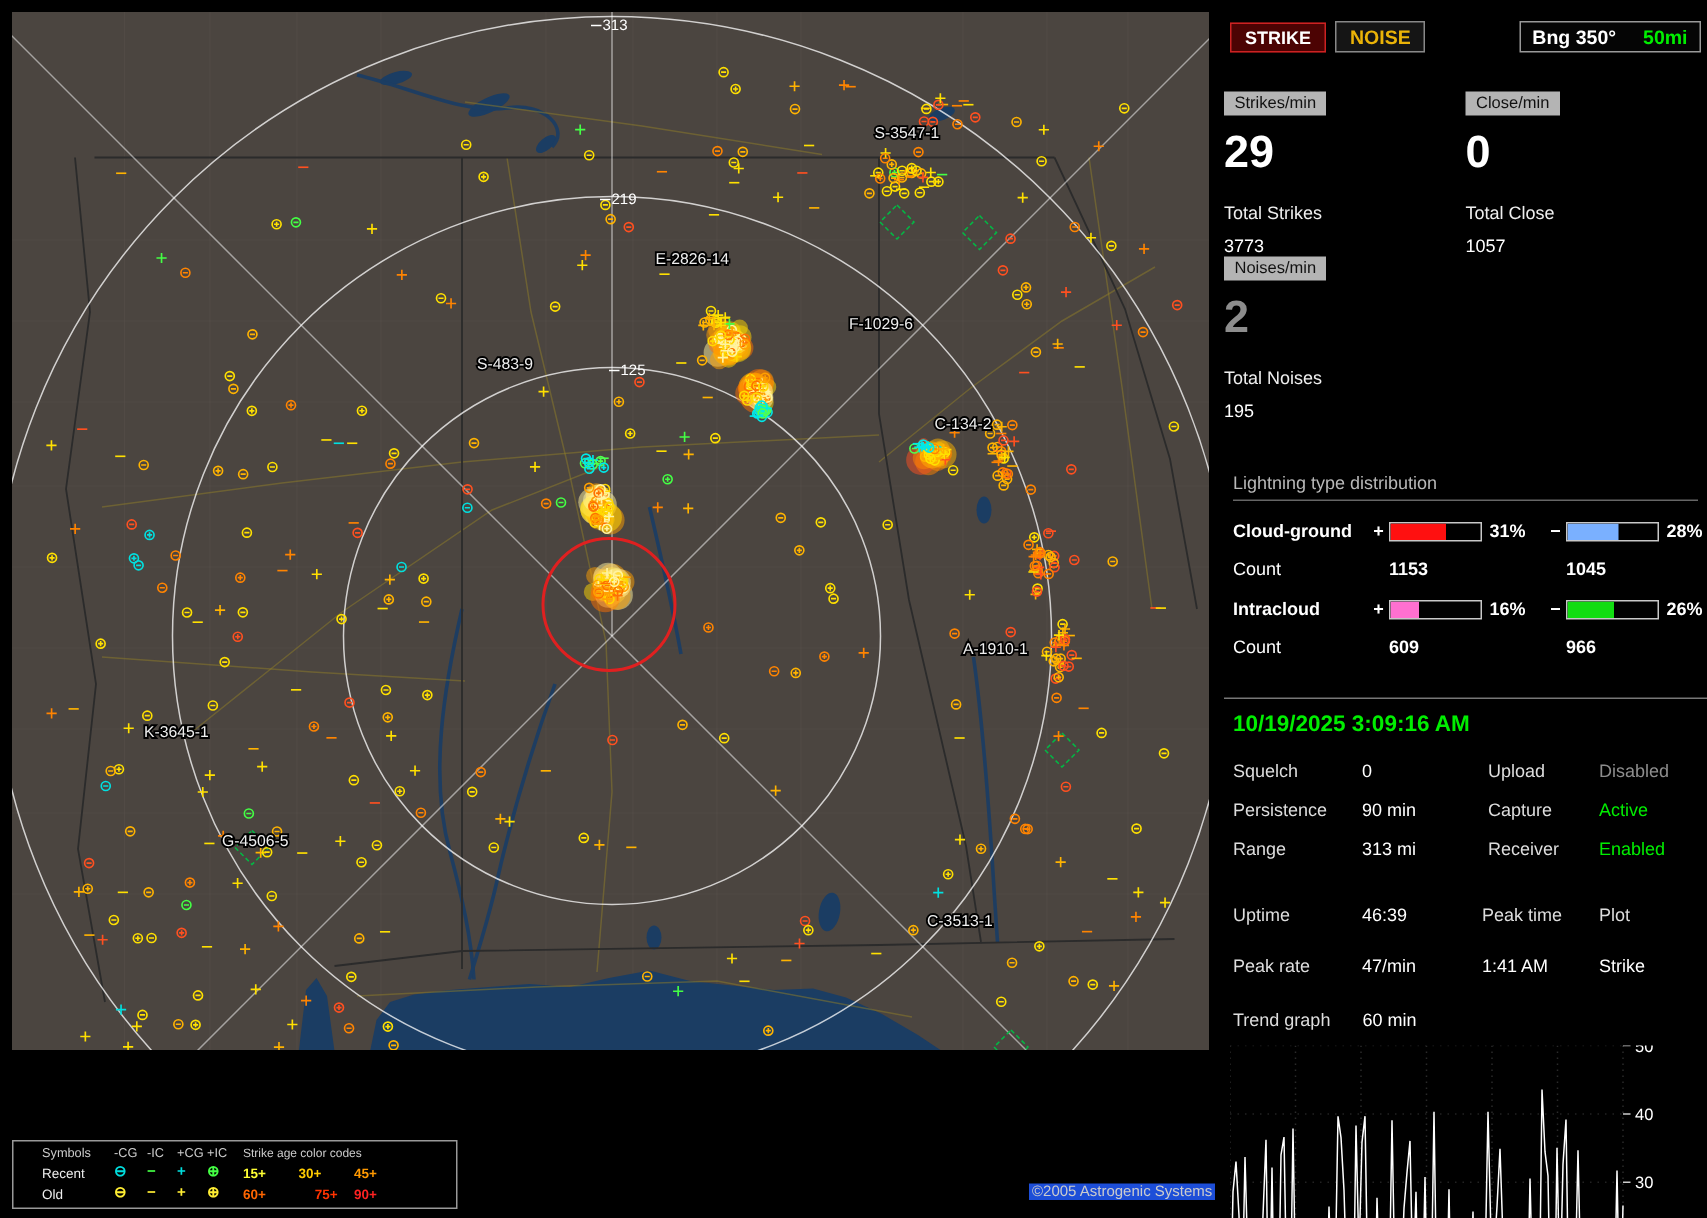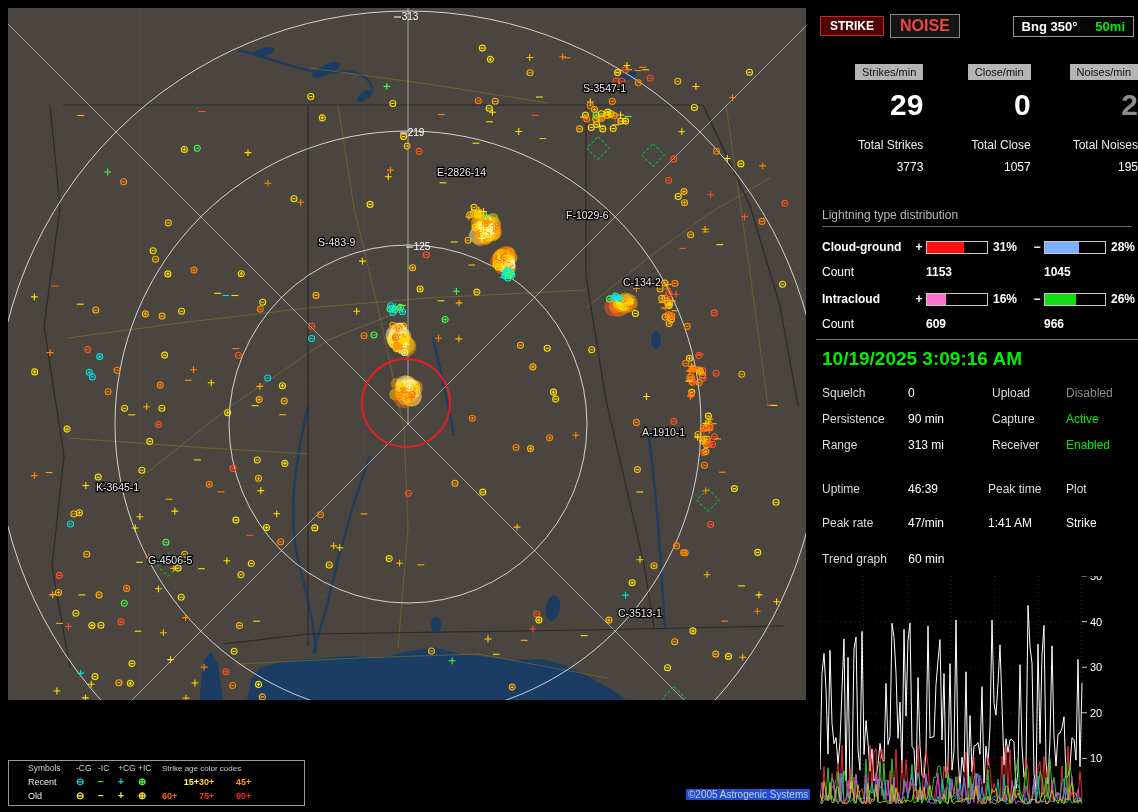--- a/index.html
+++ b/index.html
@@ -22,45 +22,45 @@
   .sym-cyan{color:var(--recent-cyan)}
   .sym-green{color:var(--recent-green)}
   .sym-yellow{color:var(--old-yellow)}
   #copyright{position:absolute;left:686px;top:789px;font-size:10px;color:#ccc;background:#1d4ed8;padding:0 2px;z-index:5}
 
   
   #panel{position:absolute;left:816px;top:0;width:322px;height:812px;background:#000;font-size:12px}
   .ph{display:flex;align-items:center;margin:14px 4px 0 4px}
   .btn-strike{background:#4c0303;border:1px solid #cc2222;color:#fff;font-weight:bold;
     font-size:12px;padding:2px 9px;font-family:inherit;cursor:pointer}
-  .btn-noise{background:#151515;border:1px solid #888;color:#ef4444;font-weight:bold;
-    font-size:16px;padding:2px 9px;margin-left:6px;font-family:inherit;cursor:pointer}
+  .btn-noise{background:#151515;border:1px solid #888;color:#eab308;font-weight:bold;
+    font-size:13px;padding:2px 9px;margin-left:6px;font-family:inherit;cursor:pointer}
   .bng{margin-left:auto;border:1px solid #999;background:#050505;padding:2px 8px;
     display:flex;gap:18px;font-weight:bold;font-size:13px}
   .bng .grn{color:var(--accent-green)}
 
-  .rates{display:grid;grid-template-columns:1fr 1fr 1fr;text-align:right;margin-top:26px}
+  .rates{display:grid;grid-template-columns:1fr 1fr;text-align:left;margin-top:26px}
   .chip{display:inline-block;background:#b4b4b4;color:#111;font-size:11px;padding:2px 7px;cursor:pointer}
   .bigval{font-size:30px;font-weight:bold;margin-top:8px}
   .bigval.dim{color:var(--dim)}
   .tlabel{margin-top:16px;color:#eee}
   .tval{margin-top:8px;color:#fff}
 
   .dist-title{margin:34px 6px 0 6px;color:#b8b8b8;border-bottom:1px solid #666;padding-bottom:4px}
   .drow{display:grid;grid-template-columns:90px 14px 62px 42px 14px 62px 36px;align-items:center;margin:13px 0 0 6px}
   .dlabel{font-weight:bold}
   .sign{font-weight:bold;text-align:center}
   .gauge{display:block;height:13px;border:1px solid #c8c8c8;background:#000;position:relative;overflow:hidden}
   .gauge .fill{position:absolute;left:0;top:0;bottom:0}
   .pct{font-weight:bold;padding-left:5px}
   .crow{display:grid;grid-template-columns:104px 118px auto;margin:11px 0 0 6px}
   .crow .cnt{font-weight:bold}
 
-  .dt{margin-top:8px;border-top:1px solid #777;padding:8px 0 0 6px;color:var(--accent-green);
-    font-size:19px;font-weight:bold}
+  .dt{margin-top:27px;border-top:1px solid #777;padding:8px 0 0 6px;color:var(--accent-green);
+    font-size:15px;font-weight:bold}
 
   .settings{display:grid;grid-template-columns:86px 84px 74px auto;row-gap:12px;margin:16px 0 0 6px;color:#ddd}
   .settings .v{color:#fff}
   .v-dim{color:var(--dim)}
   .v-green{color:var(--accent-green)}
 
   .stats{display:grid;grid-template-columns:86px 80px 78px auto;row-gap:20px;margin:30px 0 0 6px;color:#ddd}
   .stats .v{color:#fff}
 
   .trendrow{margin:22px 0 0 6px;color:#ddd}
@@ -981,31 +981,31 @@
   <div class="lg-h">-IC</div>
   <div class="lg-h">+CG</div>
   <div class="lg-h">+IC</div>
   <div class="lg-age">Strike age color codes</div>
 
   <div class="lg-l">Recent</div>
   <div class="lg-s sym-cyan">⊖</div>
   <div class="lg-s sym-green">−</div>
   <div class="lg-s sym-cyan">+</div>
   <div class="lg-s sym-green">⊕</div>
-  <div class="lg-a" style="color: rgb(255, 255, 51); text-align: right;">15+</div>
+  <div class="lg-a" style="color: rgb(255, 255, 51);">15+</div>
   <div class="lg-a" style="color: rgb(255, 204, 0);">30+</div>
   <div class="lg-a" style="color: rgb(255, 153, 0);">45+</div>
 
   <div class="lg-l">Old</div>
   <div class="lg-s sym-yellow">⊖</div>
   <div class="lg-s sym-yellow">−</div>
   <div class="lg-s sym-yellow">+</div>
   <div class="lg-s sym-yellow">⊕</div>
   <div class="lg-a" style="color: rgb(255, 102, 0);">60+</div>
-  <div class="lg-a" style="color: rgb(255, 51, 0);">75+</div>
+  <div class="lg-a" style="color: rgb(255, 51, 0); text-align: center;">75+</div>
   <div class="lg-a" style="color: rgb(255, 34, 34);">90+</div>
 </div>
 
 <div id="copyright">©2005 Astrogenic Systems</div>
 
 <div id="panel">
 
   <div class="ph">
     <button class="btn-strike">STRIKE</button>
     <button class="btn-noise">NOISE</button>

